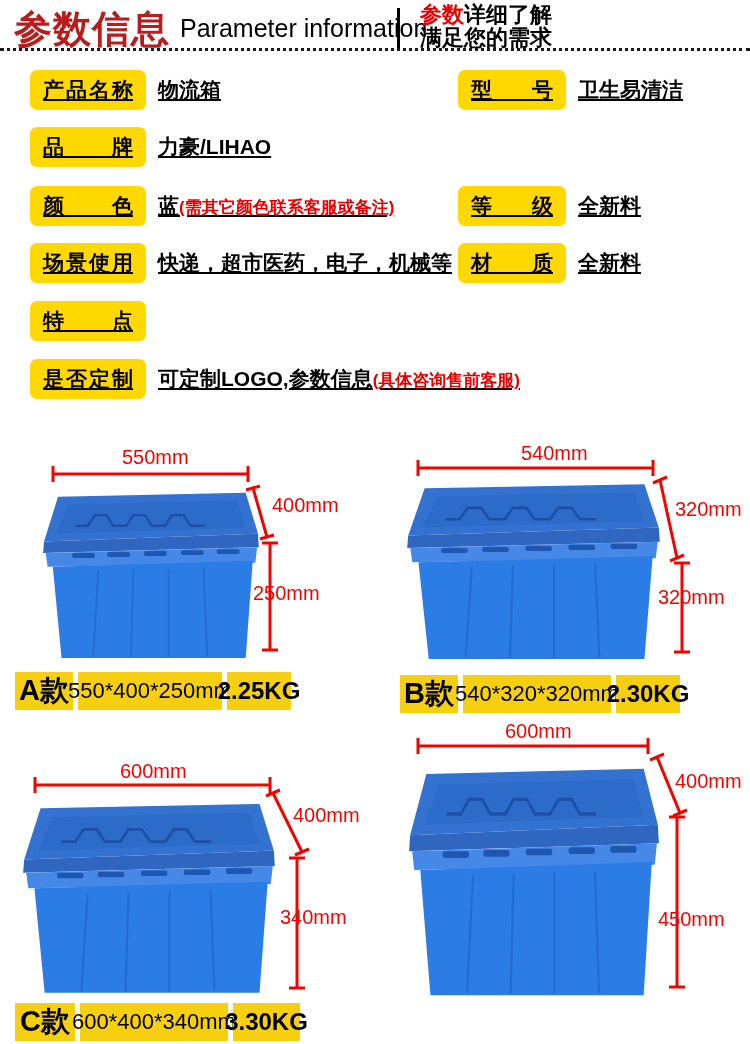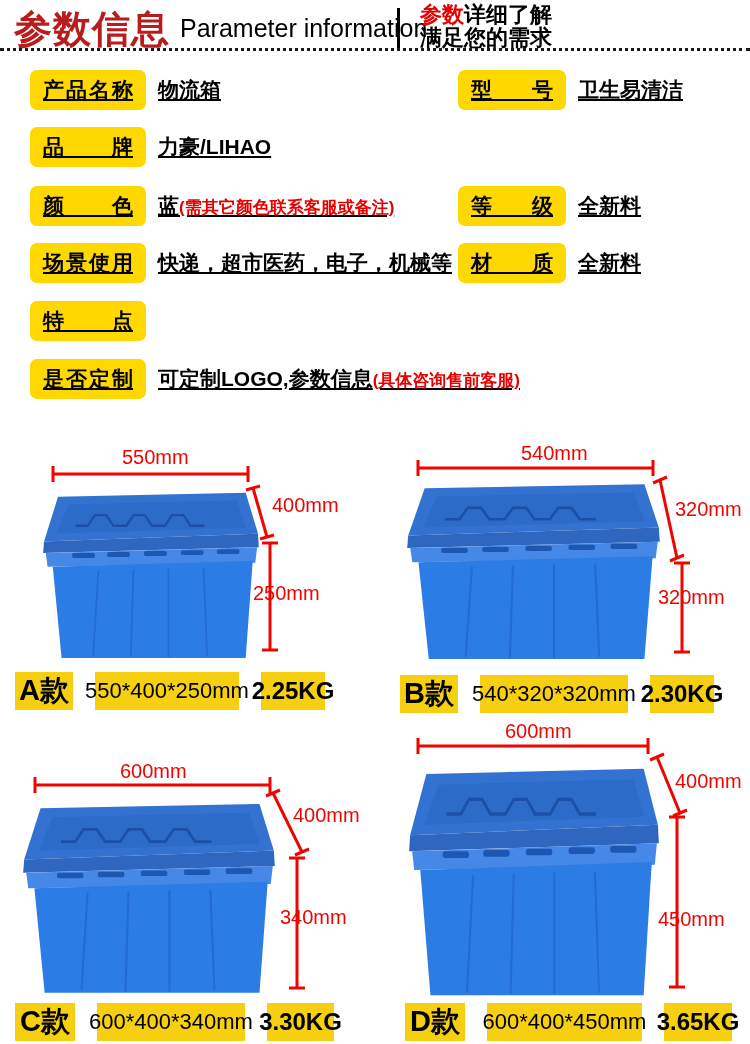--- a/index.html
+++ b/index.html
@@ -26,21 +26,21 @@
   .pbadge.w-right { width:108px; }
   .pvalue { margin-left:12px; font-size:21px; font-weight:700; color:#000; white-space:nowrap; }
   .pnote  { font-size:17px; font-weight:700; color:#e60000; }
 
   
   .card { position:absolute; }
   .box-art { position:absolute; }
   .dims-overlay { position:absolute; left:0; top:0; pointer-events:none; }
   .dims-overlay line { stroke:#ee0500; stroke-width:3; }
   .dim-label { position:absolute; color:#ee0500; font-size:20px; white-space:nowrap; }
-  .label-row { position:absolute; display:flex; gap:22px; }
+  .label-row { position:absolute; display:flex; gap:5px; }
   .lbadge { background:#f5cf10; color:#000; height:38px; display:flex;
             align-items:center; justify-content:center; }
   .lbadge.model  { font-size:29px; font-weight:700; }
   .lbadge.dims   { font-size:22px; font-weight:400; }
   .lbadge.weight { font-size:24px; font-weight:700; }
 </style>
 </head>
 <body>
 
 <svg width="0" height="0" style="position:absolute" aria-hidden="true">
@@ -200,20 +200,15 @@
       <line x1="282" y1="37" x2="305" y2="93"></line>
         <line x1="275" y1="40" x2="289" y2="34"></line>
         <line x1="298" y1="96" x2="312" y2="90"></line>
       <line x1="302" y1="97" x2="302" y2="267"></line>
         <line x1="294" y1="97" x2="310" y2="97"></line>
         <line x1="294" y1="267" x2="310" y2="267"></line>
     </svg>
     <div class="dim-label" style="left:130px; top:0px">600mm</div>
     <div class="dim-label" style="left:300px; top:50px">400mm</div>
     <div class="dim-label" style="left:283px; top:188px">450mm</div>
-    <div class="label-row" style="left:30px; top:283px">
-      <span class="lbadge model" style="width:60px">D款</span>
-      <span class="lbadge dims" style="width:155px">600*400*450mm</span>
-      <span class="lbadge weight" style="width:68px">3.65KG</span>
-    </div>
   </div>
 
 </div>
 
 </body></html>

